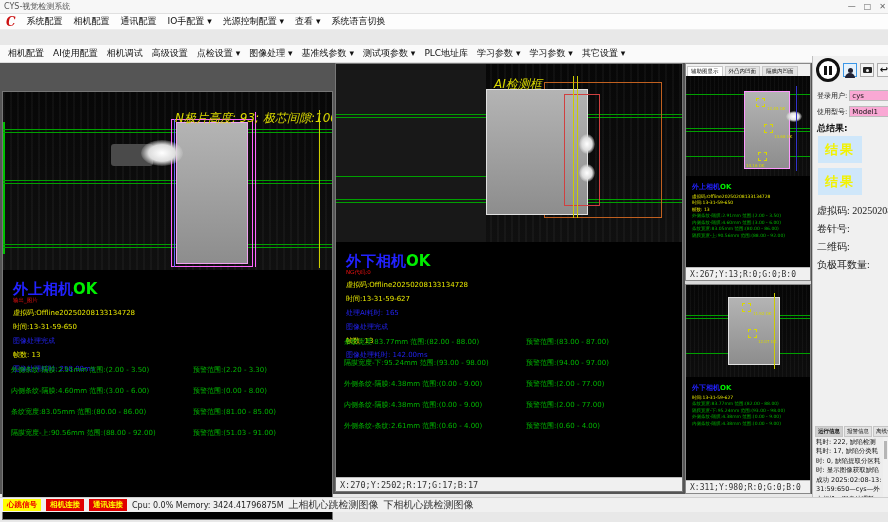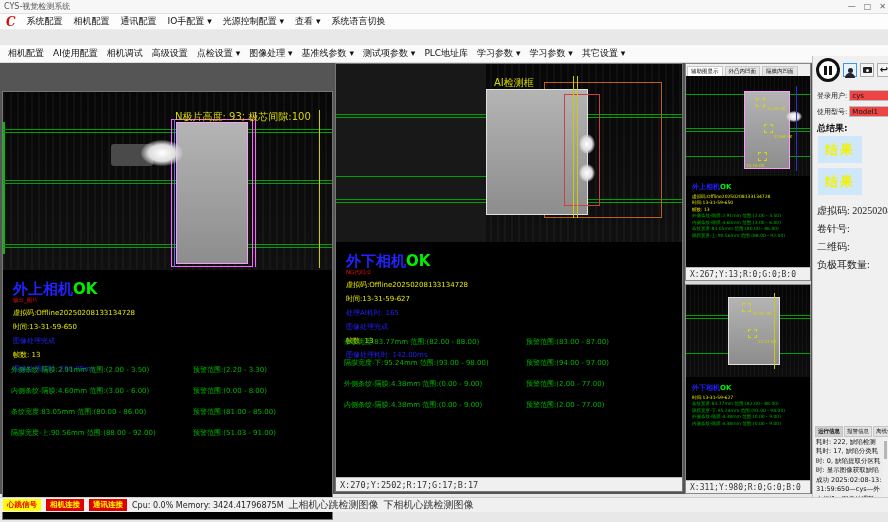--- a/index.html
+++ b/index.html
@@ -31,21 +31,21 @@
   .photo { position:absolute; left:0; top:0; width:100%; height:178px; overflow:hidden;
     background:
       repeating-linear-gradient(90deg, rgba(255,255,255,0.035) 0 2px, rgba(0,0,0,0) 2px 7px),
       linear-gradient(#070707,#101010);
   }
   .hline { position:absolute; left:0; width:100%; height:1px; background:#00a000; }
   .vline { position:absolute; width:1px; }
   .cell { position:absolute; border:1px solid #f2a2f2; background:linear-gradient(180deg,#b4b4b4,#8d8d8d); }
   .rect { position:absolute; background:transparent; }
   .glare { position:absolute; background:radial-gradient(ellipse at center, #fff 0%, #ddd 45%, rgba(0,0,0,0) 75%); border-radius:50%; }
-  .anno { position:absolute; font-size:10px; color:#d8d800; white-space:nowrap; }
+  .anno { position:absolute; font-size:12px; color:#d8d800; white-space:nowrap;font-style:italic; }
   
   .overlay { position:absolute; left:10px; }
   .ov-title { font-size:15px; font-weight:bold; color:#2222ff; line-height:15px; white-space:nowrap; }
   .ov-title .ok { color:#00ee00; }
   .ov-sub { font-size:5.5px; color:#ee1111; margin-top:0px; }
   .ov-line { font-size:7px; margin-top:4px; white-space:nowrap; }
   .ov-yellow { color:#e8e800; } .ov-blue { color:#2222ee; }
   .measures { position:absolute; left:8px; width:96%; }
   .mrow { display:flex; margin-bottom:11px; }
   .mtext { font-size:7px; color:#00b400; width:182px; white-space:nowrap; }
@@ -74,21 +74,21 @@
   .pause-btn i { display:block; width:3px; height:9px; background:#111; }
   .sq-btn { width:14px; height:14px; border:1px solid #adadad; background:#f5f5f5; display:flex; align-items:center; justify-content:center; position:relative; }
   .sq-btn.sel { border:1px solid #3b97e8; background:#e6f2fc; }
   .person { width:5px; height:5px; border-radius:50%; background:#223; position:relative; }
   .person:after { content:""; position:absolute; left:-2.5px; top:5px; width:10px; height:5px; border-radius:5px 5px 0 0; background:#223; }
   .cam { width:9px; height:6px; background:#222; border-radius:1px; position:relative; }
   .cam:after { content:""; position:absolute; left:3px; top:1.5px; width:3px; height:3px; border-radius:50%; background:#eee; }
   .arrow-glyph { font-size:10px; font-weight:bold; color:#111; line-height:10px; }
   .side-row { position:absolute; left:4px; display:flex; align-items:center; gap:2px; }
   .side-label { font-size:7px; color:#222; white-space:nowrap; }
-  .side-input { background:#ef4444; border:1px solid #bbb; font-size:7px; height:11px; width:40px; padding:1px 2px; color:#111; }
+  .side-input { background:#f9a8d4; border:1px solid #bbb; font-size:7px; height:11px; width:40px; padding:1px 2px; color:#111; }
   .total-label { position:absolute; left:4px; font-size:9px; font-weight:bold; color:#111; }
   .result-box { position:absolute; left:5px; width:44px; height:27px; background:#cfe7fa; color:#f2f200; font-weight:bold; font-size:13px; display:flex; align-items:center; justify-content:center; letter-spacing:2px; }
   .info-label { position:absolute; left:4px; font-size:10px; color:#222; white-space:nowrap;font-family:Liberation Serif, serif; }
   .log-tabs { position:absolute; left:2px; top:370px; display:flex; gap:1px; }
   .log-tab { font-size:5.5px; padding:1px 2px; background:#e2e2e2; border:1px solid #c5c5c5; white-space:nowrap; }
   .log-tab.sel { background:#cfcfcf; font-weight:bold; }
   .log-text { position:absolute; left:2px; top:381px; width:68px; height:66px; font-size:6.5px; line-height:1.45; color:#111; overflow:hidden; word-break:break-all; background:#ededed; padding:1px; }
   .log-scroll { position:absolute; right:1px; top:385px; width:3px; height:18px; background:#b5b5b5; }
   
   .statusbar { position:absolute; left:0; top:497px; width:888px; height:15px; background:#f0f0f0; border-top:1px solid #cfcfcf; display:flex; align-items:center; gap:5px; padding:0 3px; }
@@ -225,20 +225,24 @@
             <span class="mwarn">预警范围:(94.00 - 97.00)</span>
           </div>
         <div class="mrow">
             <span class="mtext">外侧条纹-隔膜:4.38mm 范围:(0.00 - 9.00)</span>
             <span class="mwarn">预警范围:(2.00 - 77.00)</span>
           </div>
         <div class="mrow">
             <span class="mtext">内侧条纹-隔膜:4.38mm 范围:(0.00 - 9.00)</span>
             <span class="mwarn">预警范围:(2.00 - 77.00)</span>
           </div>
+        <div class="mrow">
+            <span class="mtext">外侧条纹-条纹:2.61mm 范围:(0.60 - 4.00)</span>
+            <span class="mwarn">预警范围:(0.60 - 4.00)</span>
+          </div>
       </div>
       <div class="coordstrip">X:270;Y:2502;R:17;G:17;B:17</div>
     </div>
 
     <div class="thumb-col">
 
       <div class="thumb" style="top:0;height:218px">
         <div class="thumb-tabs">
           <span class="thumb-tab sel">辅助图显示</span>
           <span class="thumb-tab">外凸内凹面</span>

